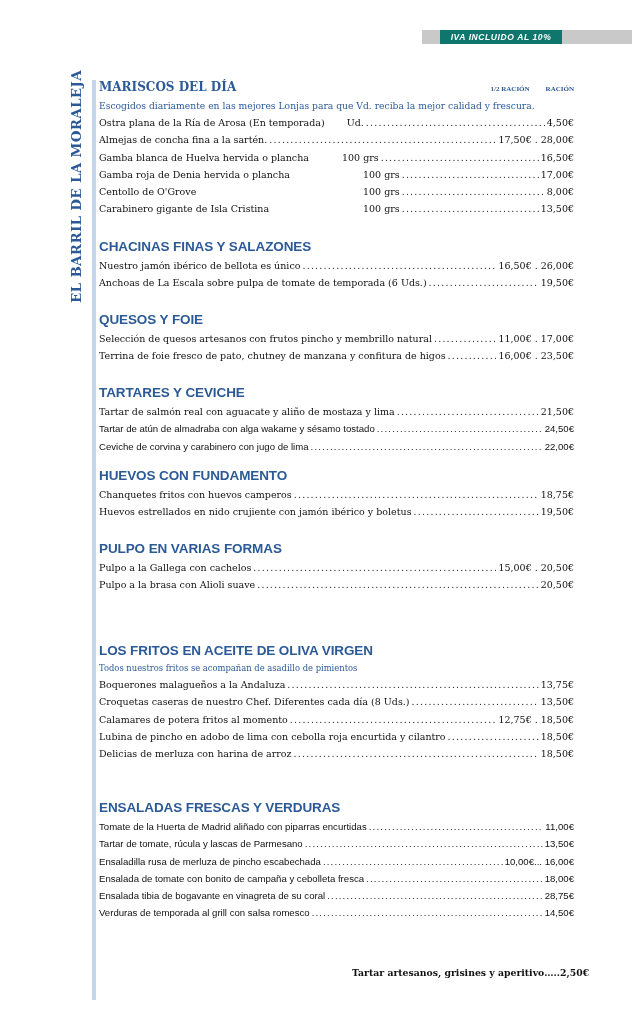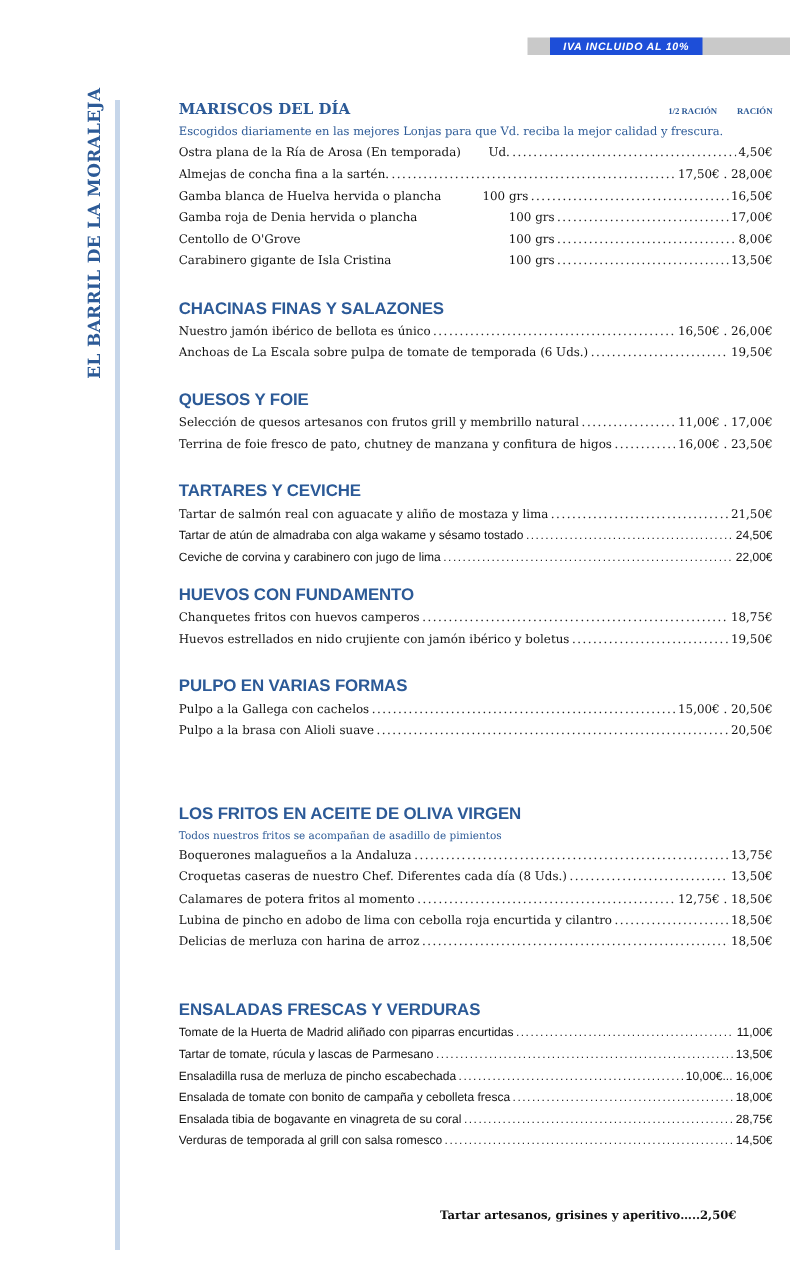--- a/index.html
+++ b/index.html
@@ -5,39 +5,39 @@
   * { box-sizing: border-box; margin: 0; padding: 0; }
   html, body { width: 632px; height: 1024px; background: #ffffff; overflow: hidden; }
   body { position: relative; font-family: "DejaVu Serif", serif; color: #111; }
 
   .iva-bar {
     position: absolute; left: 422px; top: 30px; width: 210px; height: 14px;
     background: #c9c9c9;
   }
   .iva-label {
     position: absolute; left: 440px; top: 30px; width: 122px; height: 14px;
-    background: #1d4ed8; color: #fff;
+    background: #0f766e; color: #fff;
     font-family: "Liberation Sans", sans-serif; font-style: italic; font-weight: bold;
     font-size: 8.5px; letter-spacing: 0.6px; line-height: 14px; text-align: center;
   }
 
   .side-title {
     position: absolute; left: 68px; top: 78px; width: 20px; height: 225px;
     writing-mode: vertical-rl; transform: rotate(180deg);
     color: #2c5a97; font-family: "DejaVu Serif", serif; font-weight: bold;
     font-size: 13.5px; letter-spacing: 0.3px; text-align: center; white-space: nowrap;
   }
   .side-rule {
     position: absolute; left: 92px; top: 80px; width: 4px; height: 920px;
     background: #c6d6ea;
   }
 
   .content { position: absolute; left: 99px; top: 80px; width: 475px; }
 
-  .section { position: absolute; left: 0; width: 475px; margin-left: 44px; }
+  .section { position: absolute; left: 0; width: 475px; }
   .sec-head {
     display: flex; justify-content: space-between; align-items: baseline;
     height: 18px;
   }
   .sec-title {
     font-family: "Liberation Sans", sans-serif; font-weight: bold; color: #2c5a97;
     font-size: 13.5px; letter-spacing: -0.1px; white-space: nowrap;
   }
   .sec-title.serif-head { font-family: "DejaVu Serif", serif; font-size: 12px; letter-spacing: 0; }
   .col-heads { display: flex; gap: 16px; font-family: Liberation Serif, serif; font-weight: bold; color: #2c5a97; font-size: 7px; }
@@ -138,21 +138,21 @@
       <span class="dots"></span>
       <span class="price">19,50€</span>
     </div>
   </div>
 
   <div class="section" style="top:232px">
     <div class="sec-head">
         <span class="sec-title">QUESOS Y FOIE</span>
       </div>
     <div class="row">
-      <span class="name">Selección de quesos artesanos con frutos grill y membrillo natural</span>
+      <span class="name">Selección de quesos artesanos con frutos pincho y membrillo natural</span>
       <span class="dots"></span>
       <span class="price">11,00€ . 17,00€</span>
     </div>
     <div class="row">
       <span class="name">Terrina de foie fresco de pato, chutney de manzana y confitura de higos</span>
       <span class="dots"></span>
       <span class="price">16,00€ . 23,50€</span>
     </div>
   </div>
 

